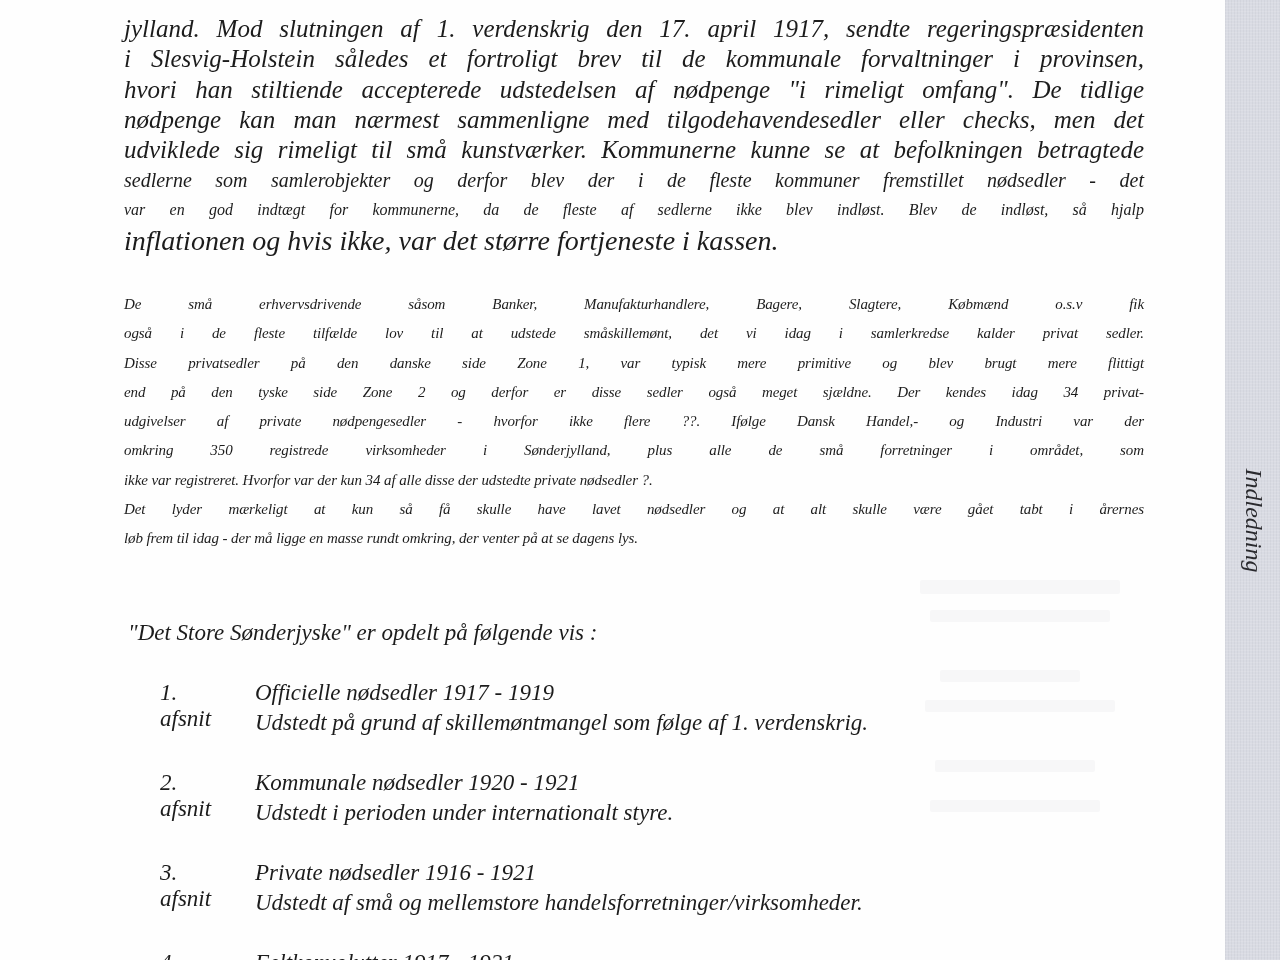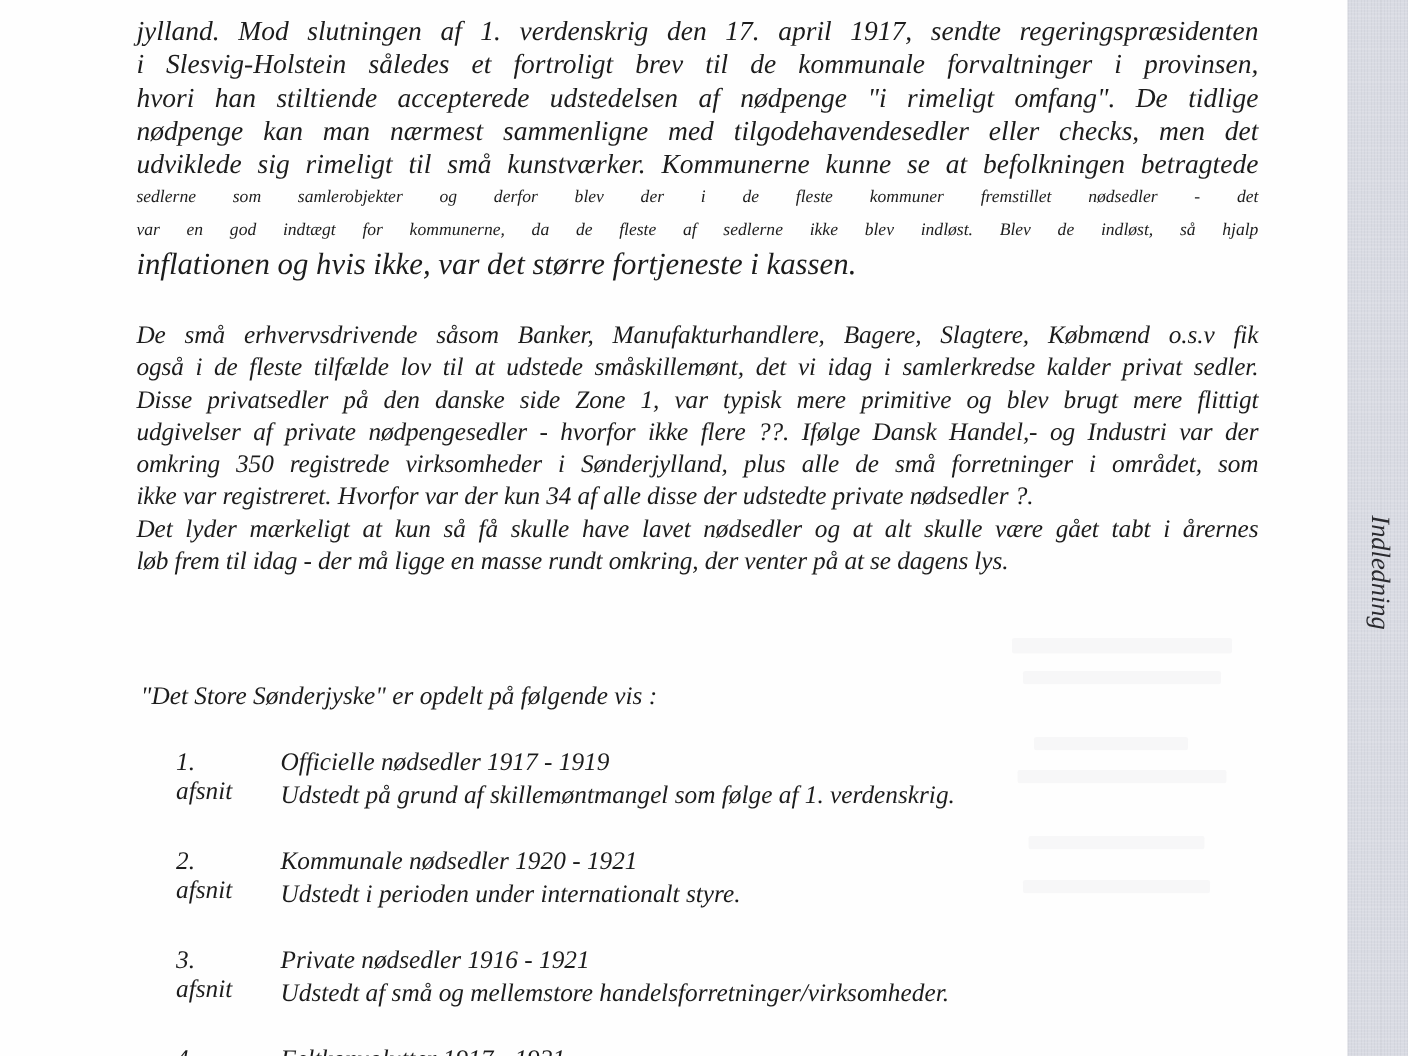--- a/index.html
+++ b/index.html
@@ -61,21 +61,21 @@
       font-family: "Liberation Serif", serif;
       color: #1c1c1c;
     }
     .p1 {
       top: -16px;
       font-size: 25px;
       line-height: 30.2px;
     }
     .p2 {
       top: 290px;
-      font-size: 23px;
+      font-size: 15px;
       line-height: 29.3px;
     }
     .line {
       display: block;
       white-space: nowrap;
       text-align: justify;
       text-align-last: justify;
     }
     .line.last {
       text-align-last: left;
@@ -139,29 +139,30 @@
   <div class="ghost" style="left:935px;top:760px;width:160px;height:12px;"></div>
   <div class="ghost" style="left:930px;top:800px;width:170px;height:12px;"></div>
 
   <div class="text-block p1">
     <span class="line" style="visibility:hidden">Sønderjylland ... (afskåret linje)</span>
     <span class="line">jylland. Mod slutningen  af  1. verdenskrig den  17. april 1917, sendte regeringspræsidenten</span>
     <span class="line">i  Slesvig-Holstein  således  et  fortroligt  brev til  de  kommunale forvaltninger  i  provinsen,</span>
     <span class="line">hvori han stiltiende  accepterede  udstedelsen  af  nødpenge "i  rimeligt omfang".  De  tidlige</span>
     <span class="line">nødpenge  kan  man  nærmest sammenligne med tilgodehavendesedler eller  checks, men  det</span>
     <span class="line">udviklede sig rimeligt til små kunstværker. Kommunerne kunne se at befolkningen betragtede</span>
-    <span class="line" style="font-size:16px">sedlerne som samlerobjekter og derfor blev  der i  de fleste kommuner fremstillet nødsedler - det</span>
+    <span class="line" style="font-size:20px">sedlerne som samlerobjekter og derfor blev  der i  de fleste kommuner fremstillet nødsedler - det</span>
     <span class="line" style="font-size:16px">var en god indtægt for kommunerne, da de fleste af sedlerne ikke blev indløst. Blev de indløst, så hjalp</span>
     <span class="line last" style="font-size:28px">inflationen og hvis ikke, var det større fortjeneste i kassen.</span>
   </div>
 
   <div class="text-block p2">
     <span class="line">De små  erhvervsdrivende  såsom Banker, Manufakturhandlere, Bagere, Slagtere, Købmænd o.s.v  fik</span>
     <span class="line">også i de fleste tilfælde lov til at udstede småskillemønt, det vi idag i samlerkredse kalder privat sedler.</span>
     <span class="line">Disse privatsedler på  den danske  side  Zone 1, var typisk mere primitive og blev  brugt mere  flittigt</span>
+    <span class="line">end på den tyske side Zone 2 og derfor er disse sedler også meget sjældne. Der kendes idag 34  privat-</span>
     <span class="line">udgivelser af private nødpengesedler - hvorfor ikke flere ??. Ifølge Dansk Handel,- og Industri var der</span>
     <span class="line">omkring 350  registrede virksomheder  i  Sønderjylland, plus alle de små forretninger i  området, som</span>
     <span class="line last">ikke var registreret. Hvorfor var der kun 34 af alle disse der udstedte private nødsedler ?.</span>
     <span class="line">Det  lyder mærkeligt at  kun så  få skulle  have lavet nødsedler og at alt skulle være gået tabt i årernes</span>
     <span class="line last">løb frem til idag - der må ligge en masse rundt omkring, der venter på at se dagens lys.</span>
   </div>
 
   <div class="intro">"Det Store Sønderjyske" er opdelt på følgende vis :</div>
 
   <div class="sections">

